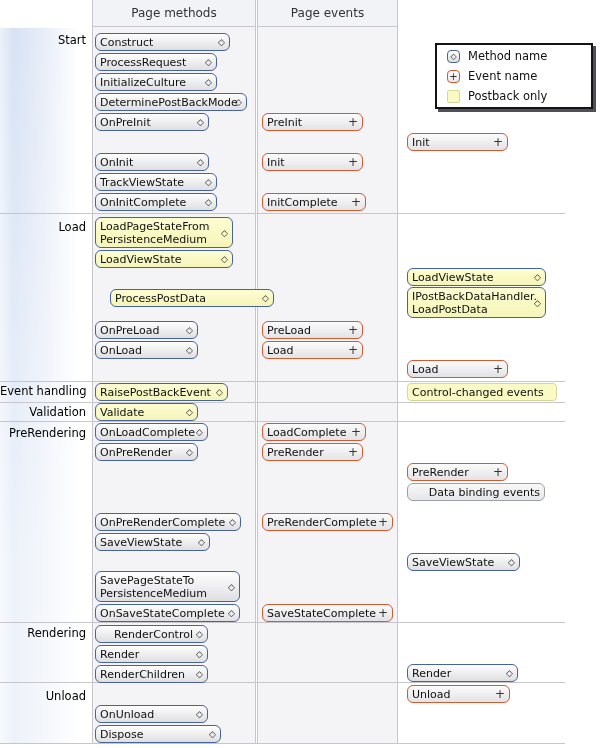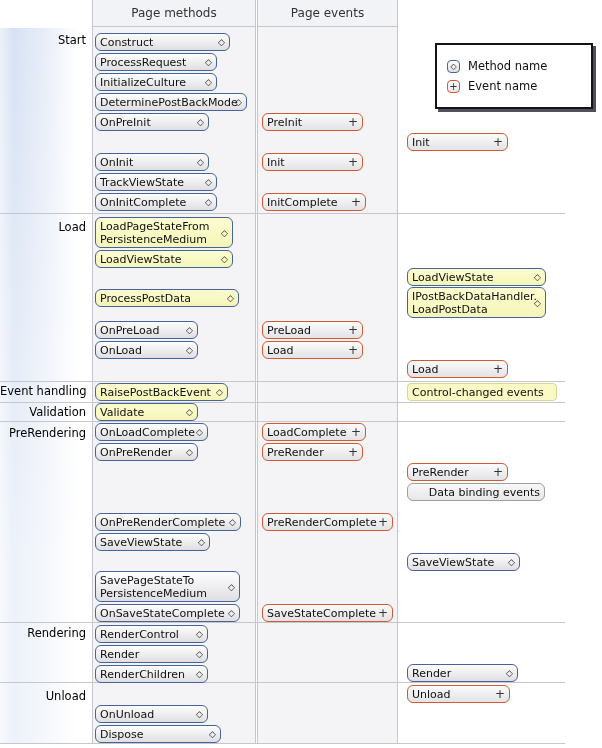--- a/index.html
+++ b/index.html
@@ -129,21 +129,21 @@
       </div>
       <div class="box method-postback" style="left: 95px; top: 217px; width: 138px; height: 31px;">
         <span class="lbl">LoadPageStateFrom</span>
         <span class="lbl">PersistenceMedium</span>
         <span class="glyph diamond">◇</span>
       </div>
       <div class="box method-postback" style="left: 95px; top: 250px; width: 138px;">
         <span class="lbl">LoadViewState</span>
         <span class="glyph diamond">◇</span>
       </div>
-      <div class="box method-postback" style="left: 95px; top: 289px; width: 144px;">
+      <div class="box method-postback" style="left: 110px; top: 289px; width: 164px;">
         <span class="lbl">ProcessPostData</span>
         <span class="glyph diamond">◇</span>
       </div>
       <div class="box method" style="left: 95px; top: 321px; width: 103px;">
         <span class="lbl">OnPreLoad</span>
         <span class="glyph diamond">◇</span>
       </div>
       <div class="box method" style="left: 95px; top: 341px; width: 103px;">
         <span class="lbl">OnLoad</span>
         <span class="glyph diamond">◇</span>
@@ -174,21 +174,21 @@
       </div>
       <div class="box method" style="left: 95px; top: 571px; width: 145px; height: 31px;">
         <span class="lbl">SavePageStateTo</span>
         <span class="lbl">PersistenceMedium</span>
         <span class="glyph diamond">◇</span>
       </div>
       <div class="box method" style="left: 95px; top: 604px; width: 145px;">
         <span class="lbl">OnSaveStateComplete</span>
         <span class="glyph diamond">◇</span>
       </div>
-      <div class="box method" style="left: 95px; top: 625px; width: 113px;">
+      <div class="box method" style="left: 95px; top: 625px; width: 113px; text-align: right;">
         <span class="lbl">RenderControl</span>
         <span class="glyph diamond">◇</span>
       </div>
       <div class="box method" style="left: 95px; top: 645px; width: 113px;">
         <span class="lbl">Render</span>
         <span class="glyph diamond">◇</span>
       </div>
       <div class="box method" style="left: 95px; top: 665px; width: 113px;">
         <span class="lbl">RenderChildren</span>
         <span class="glyph diamond">◇</span>
@@ -280,15 +280,19 @@
 
   <div class="legend">
     <div class="legend-item">
       <span class="legend-swatch method">◇</span>
       <span class="txt">Method name</span>
     </div>
     <div class="legend-item">
       <span class="legend-swatch event">+</span>
       <span class="txt">Event name</span>
     </div>
+    <div class="legend-item">
+      <span class="legend-swatch postback"></span>
+      <span class="txt">Postback only</span>
+    </div>
   </div>
 
 </div>
 
 </body></html>

